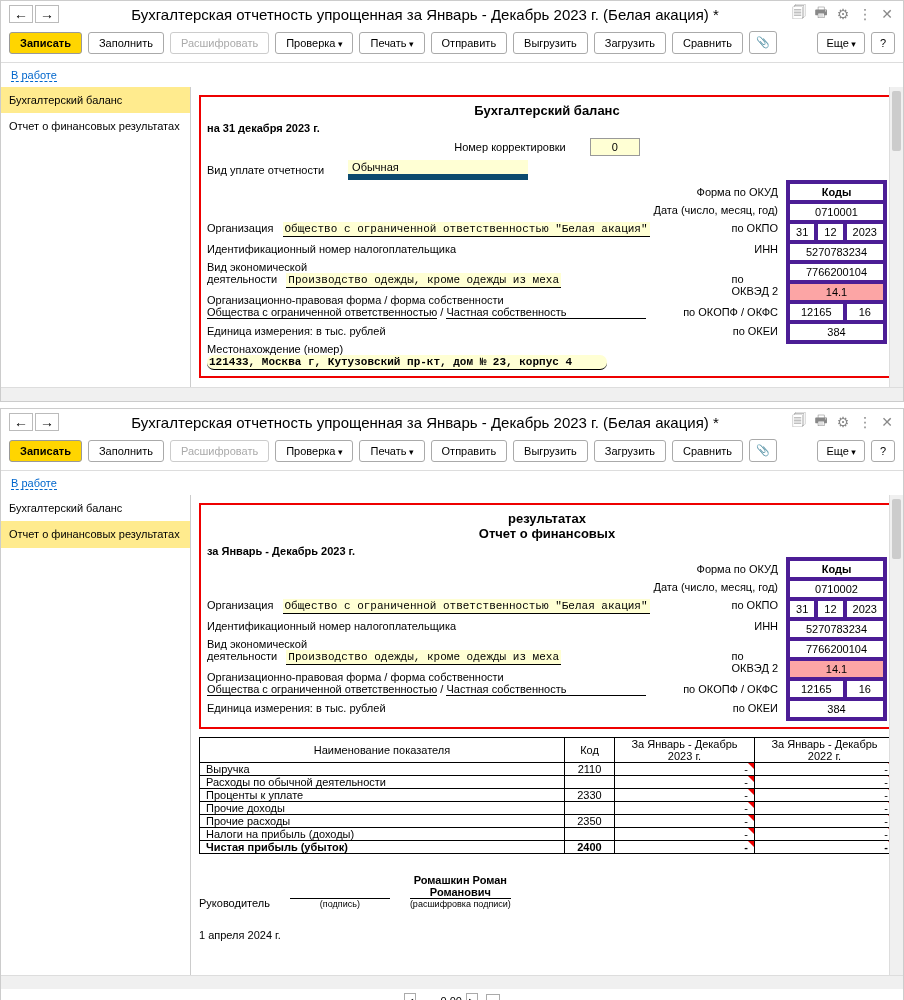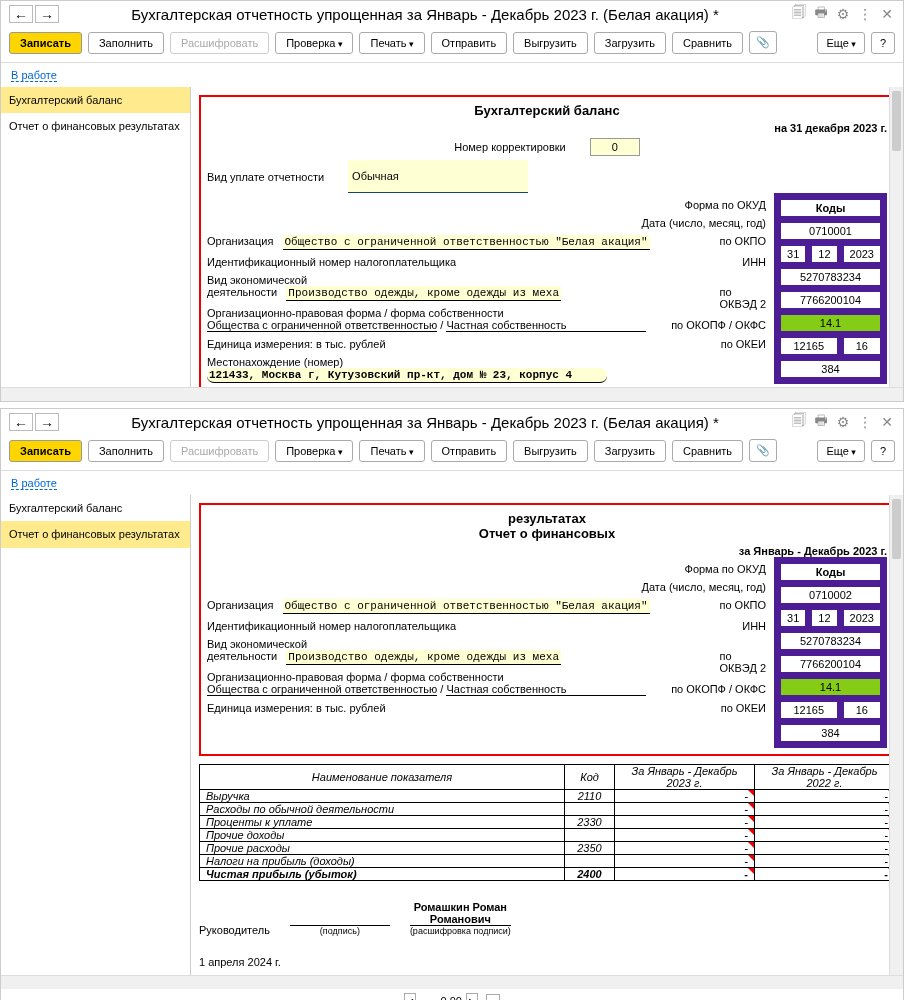--- a/index.html
+++ b/index.html
@@ -35,37 +35,37 @@
   .sb-item.active { background: #ffeb8e; }
   
   .content-wrap { flex: 1; position: relative; overflow: hidden; }
   .content { padding: 8px; overflow: auto; height: 100%; }
   .scrollbar-v { position: absolute; right: 0; top: 0; bottom: 0; width: 14px; background: #f0f0f0; border-left: 1px solid #ddd; }
   .scrollbar-v::before { content:''; position:absolute; top:4px; left:2px; right:2px; height:60px; background:#ccc; border-radius:2px; }
   .scrollbar-h { height: 14px; background: #f0f0f0; border-top: 1px solid #ddd; }
   
   .redbox { border: 2px solid #e00; padding: 6px; font-size: 11px; }
   .rb-title { text-align: center; font-weight: bold; font-size: 13px; }
-  .rb-sub { text-align: right; font-weight: bold; margin-top: 4px; }
+  .rb-sub { text-align: left; font-weight: bold; margin-top: 4px; }
   .rb-row { display: flex; align-items: center; margin-top: 4px; gap: 24px; }
   .rb-input-num { border: 1px solid #999; background: #ffffd4; padding: 2px 6px; width: 50px; text-align: center; }
-  .rb-input-txt { border-bottom: 1px solid #0c4a6e; background: #ffffd4; padding: 10px 4px; }
+  .rb-input-txt { border-bottom: 6px solid #0c4a6e; background: #ffffd4; padding: 1px 4px; }
   .center { text-align: center; }
   
   .codes-table { float: right; border-collapse: collapse; margin-left: 8px; }
-  .codes-table td, .codes-table th { border: 7px solid #4c1d95; padding: 2px 6px; text-align: center; font-size: 11px; }
+  .codes-table td, .codes-table th { border: 4px solid #4c1d95; padding: 2px 6px; text-align: center; font-size: 11px; }
   .codes-th { font-weight: bold; }
-  .codes-yellow { background: #84cc16; }
+  .codes-yellow { background: #fca5a5; }
   
   .org-line { margin-top: 6px; }
   .org-line .underline { border-bottom: 1px solid #000; display: inline-block; min-width: 200px; }
   .yellow-under { border-bottom: 1px solid #000; background: #ffffd4; display: inline-block; padding: 1px 2px; font-family: Liberation Mono, monospace; }
   
   .indicators { border-collapse: collapse; width: 100%; margin-top: 8px; }
-  .indicators th, .indicators td { border: 1px solid #000; padding: 0 6px; font-size: 11px; font-style: italic; }
+  .indicators th, .indicators td { border: 1px solid #000; padding: 0 6px; font-size: 11px; }
   .indicators th { font-weight: normal; text-align: center; }
   .ind-name { text-align: left; }
   .ind-code { text-align: center; width: 50px; }
   .ind-val { text-align: right; width: 140px; position: relative; }
   .ind-val::after { content:''; position:absolute; top:0; right:0; width:0; height:0; border-left:6px solid transparent; border-top:6px solid #e00; }
   .ind-bold td { font-weight: bold; }
   
   .sig-row { display: flex; margin-top: 20px; gap: 20px; align-items: flex-end; }
   .sig-block { text-align: center; }
   .sig-line { border-bottom: 1px solid #000; min-width: 100px; }

